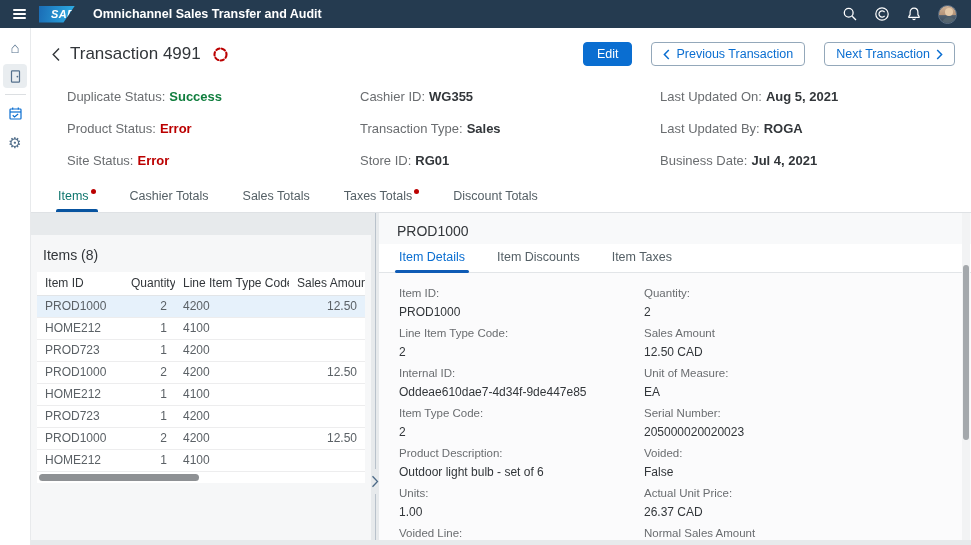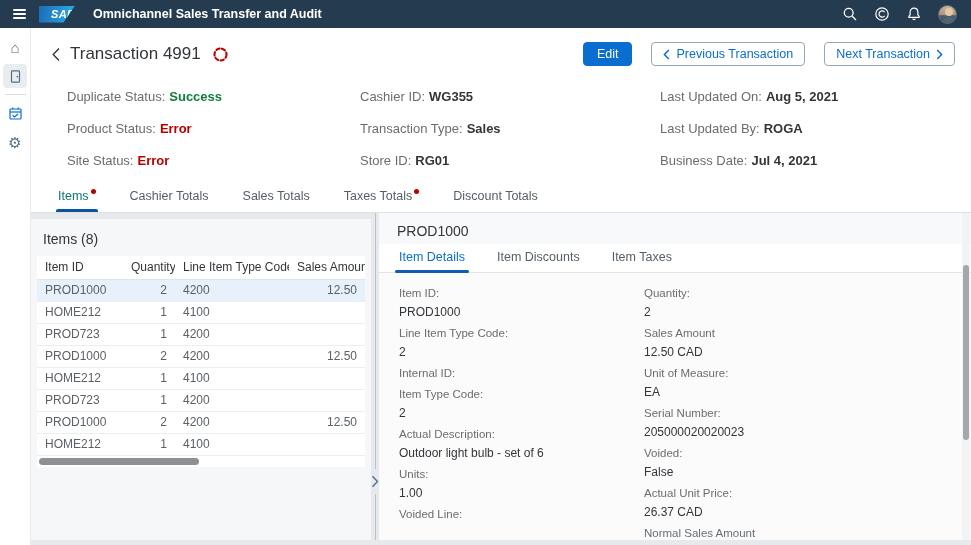--- a/index.html
+++ b/index.html
@@ -68,21 +68,21 @@
   .tab.selected::after { content:""; position:absolute; left:0; right:0; bottom:0; height:3px;
     background:#0854a0; border-radius:2px 2px 0 0; }
   .dot { display:none; width:5px; height:5px; border-radius:50%; background:#bb0000;
     position:relative; top:-6px; margin-left:2px; }
   .dot.show { display:inline-block; }
 
   
   .content { flex:1; display:flex; background:#e7eaec; padding-bottom:5px; position:relative;
     overflow:hidden; }
 
-  .items-panel { width:340px; background:#f6f7f8; margin-top:6px; display:flex;
+  .items-panel { width:340px; background:#f6f7f8; margin-top:22px; display:flex;
     flex-direction:column; overflow:hidden; }
   .panel-title { font-size:14px; color:#32363a; padding:12px 12px 9px 12px; }
   .items-table { border-collapse:collapse; table-layout:fixed; width:328px; margin:0 6px;
     background:#fff; }
   .items-table th { font-weight:400; font-size:12px; color:#32363a; padding:4px 8px 5px;
     border-bottom:1px solid #e2e5e8; background:#fff; white-space:nowrap; overflow:hidden; }
   .items-table td { font-size:12px; color:#5b6166; padding:3px 8px 4px;
     border-bottom:1px solid #ededee; background:#fff; white-space:nowrap; overflow:hidden; }
   .c-id{width:86px;text-align:left;} .c-qty{width:52px;text-align:right;}
   .c-code{width:114px;text-align:left;} .c-amt{width:76px;text-align:right;}
@@ -321,27 +321,28 @@
         <div class="dfield">
               <div class="dlabel">Item ID:</div>
               <div class="dvalue">PROD1000</div>
             </div>
             <div class="dfield">
               <div class="dlabel">Line Item Type Code:</div>
               <div class="dvalue">2</div>
             </div>
             <div class="dfield">
               <div class="dlabel">Internal ID:</div>
+              <div class="dvalue">Oddeae610dae7-4d34f-9de447e85</div>
             </div>
             <div class="dfield">
               <div class="dlabel">Item Type Code:</div>
               <div class="dvalue">2</div>
             </div>
             <div class="dfield">
-              <div class="dlabel">Actual Description:</div>
+              <div class="dlabel">Product Description:</div>
               <div class="dvalue">Outdoor light bulb - set of 6</div>
             </div>
             <div class="dfield">
               <div class="dlabel">Units:</div>
               <div class="dvalue">1.00</div>
             </div>
             <div class="dfield">
               <div class="dlabel">Voided Line:</div>
 
             </div>

